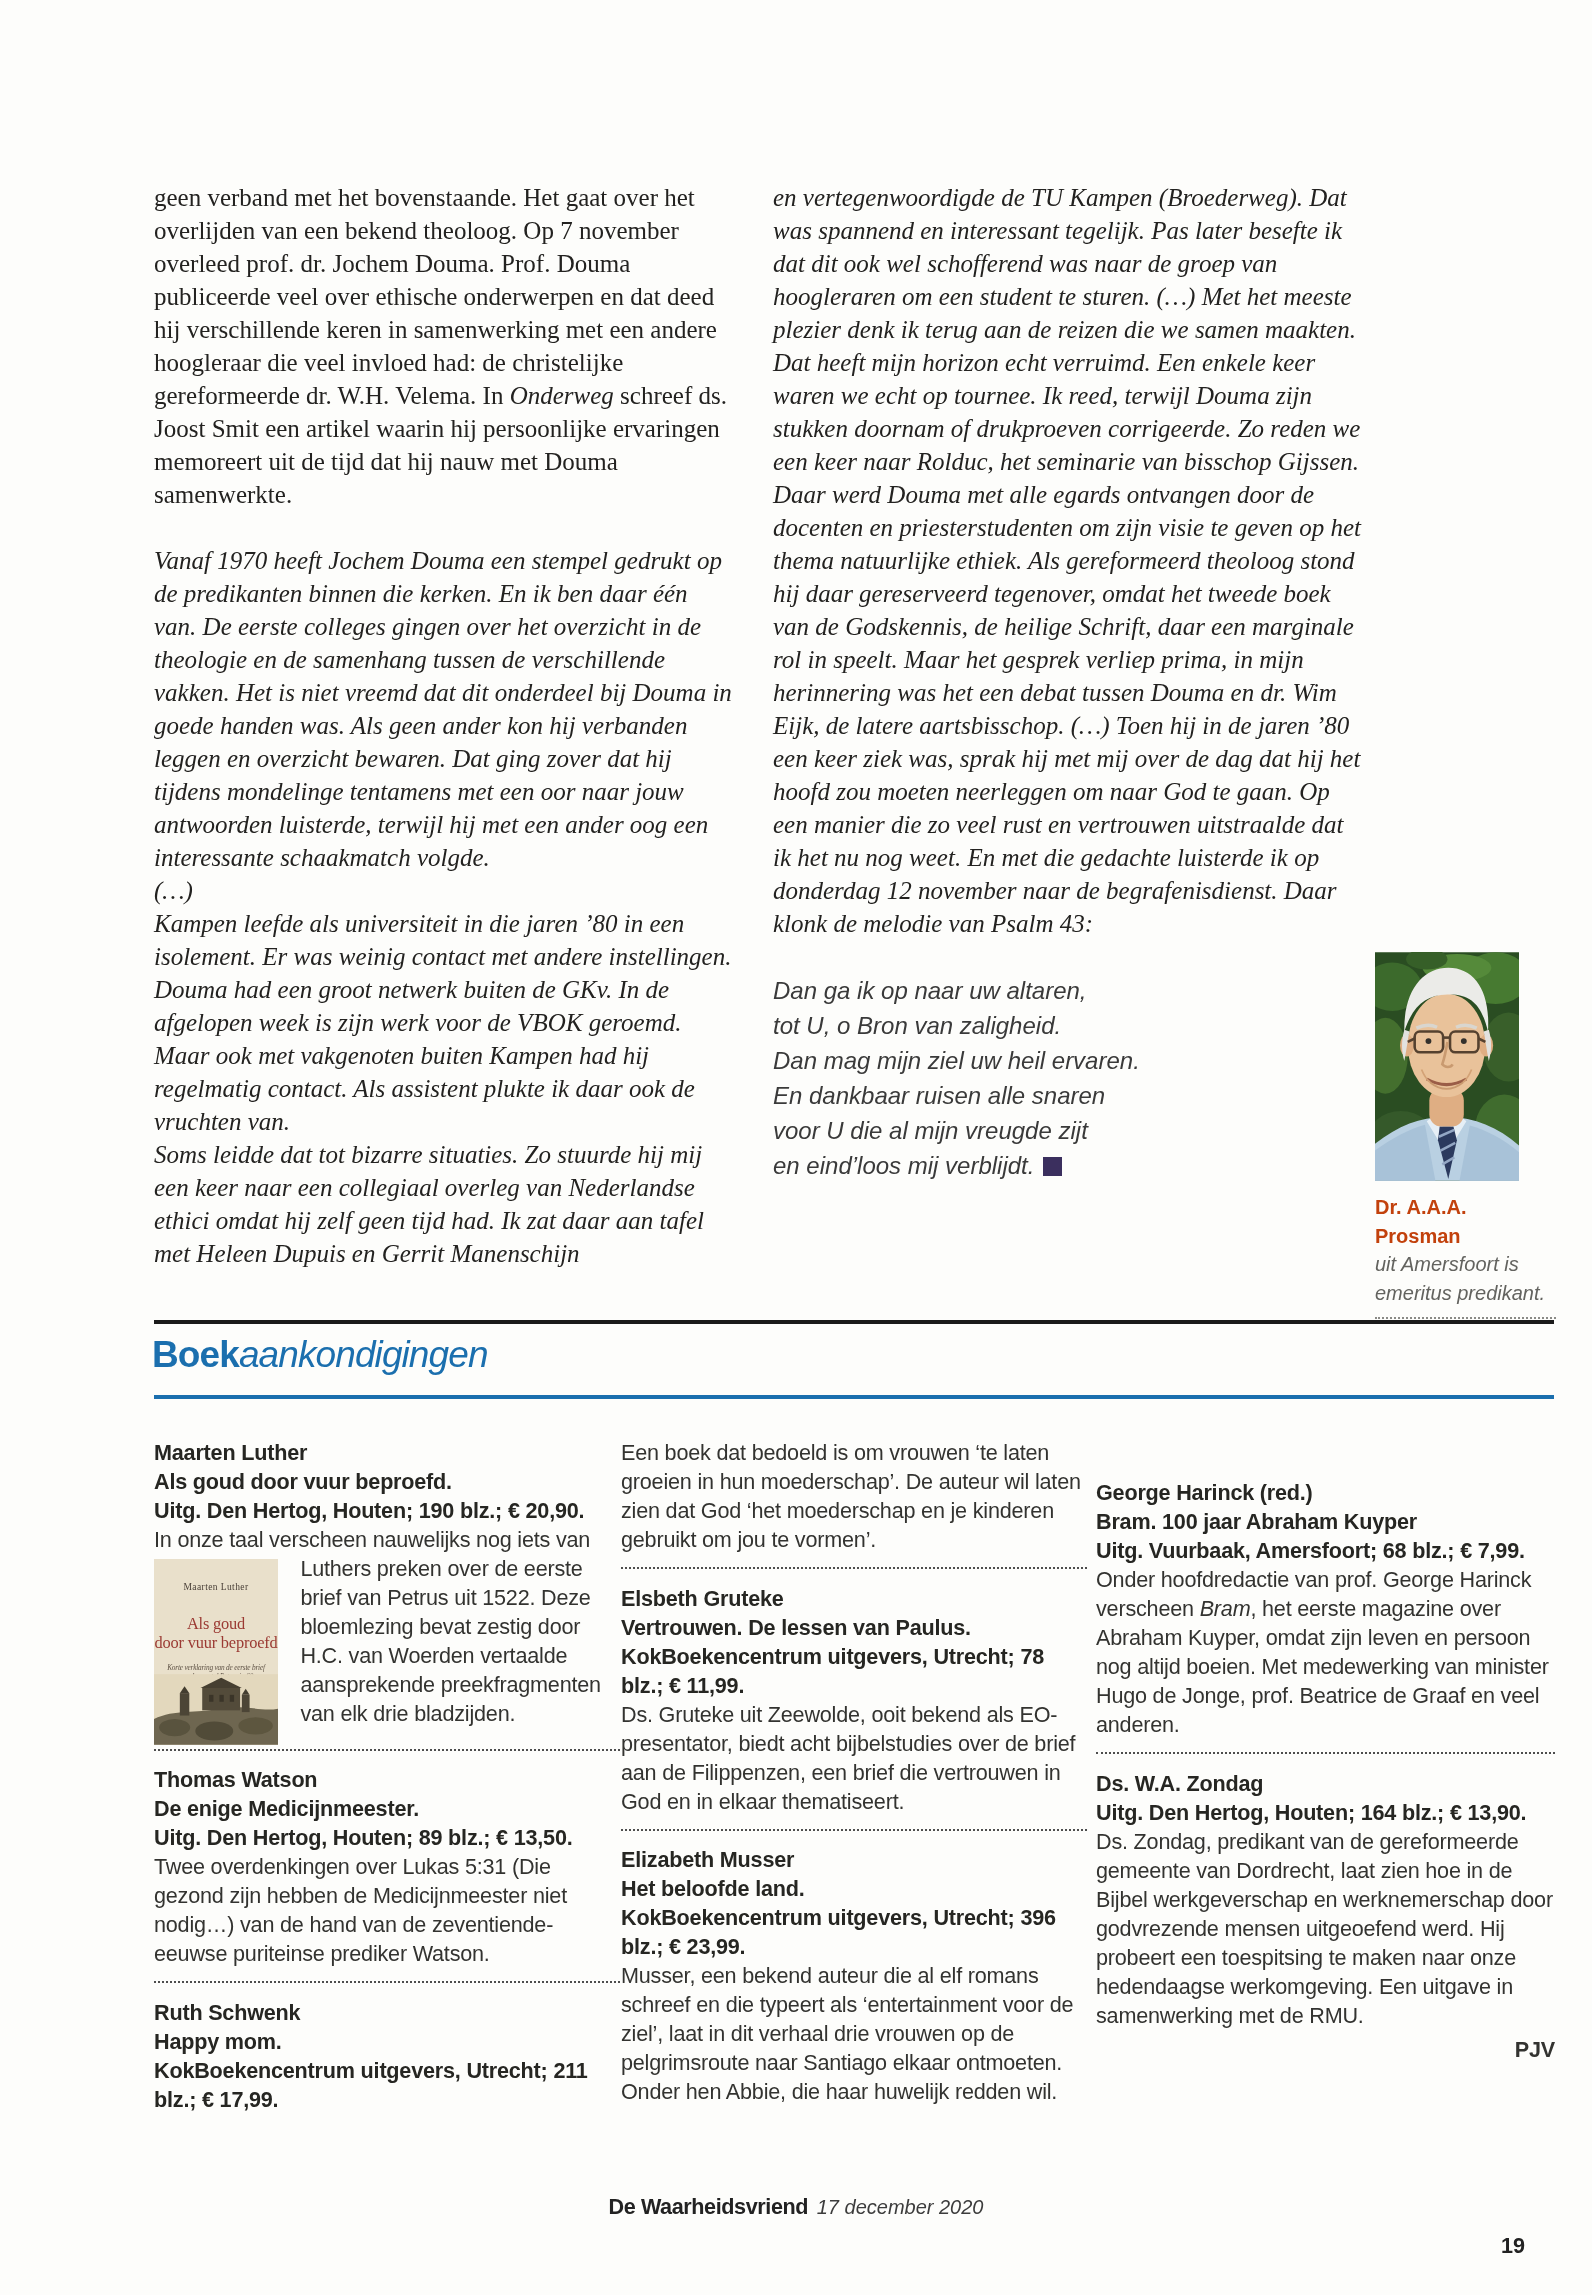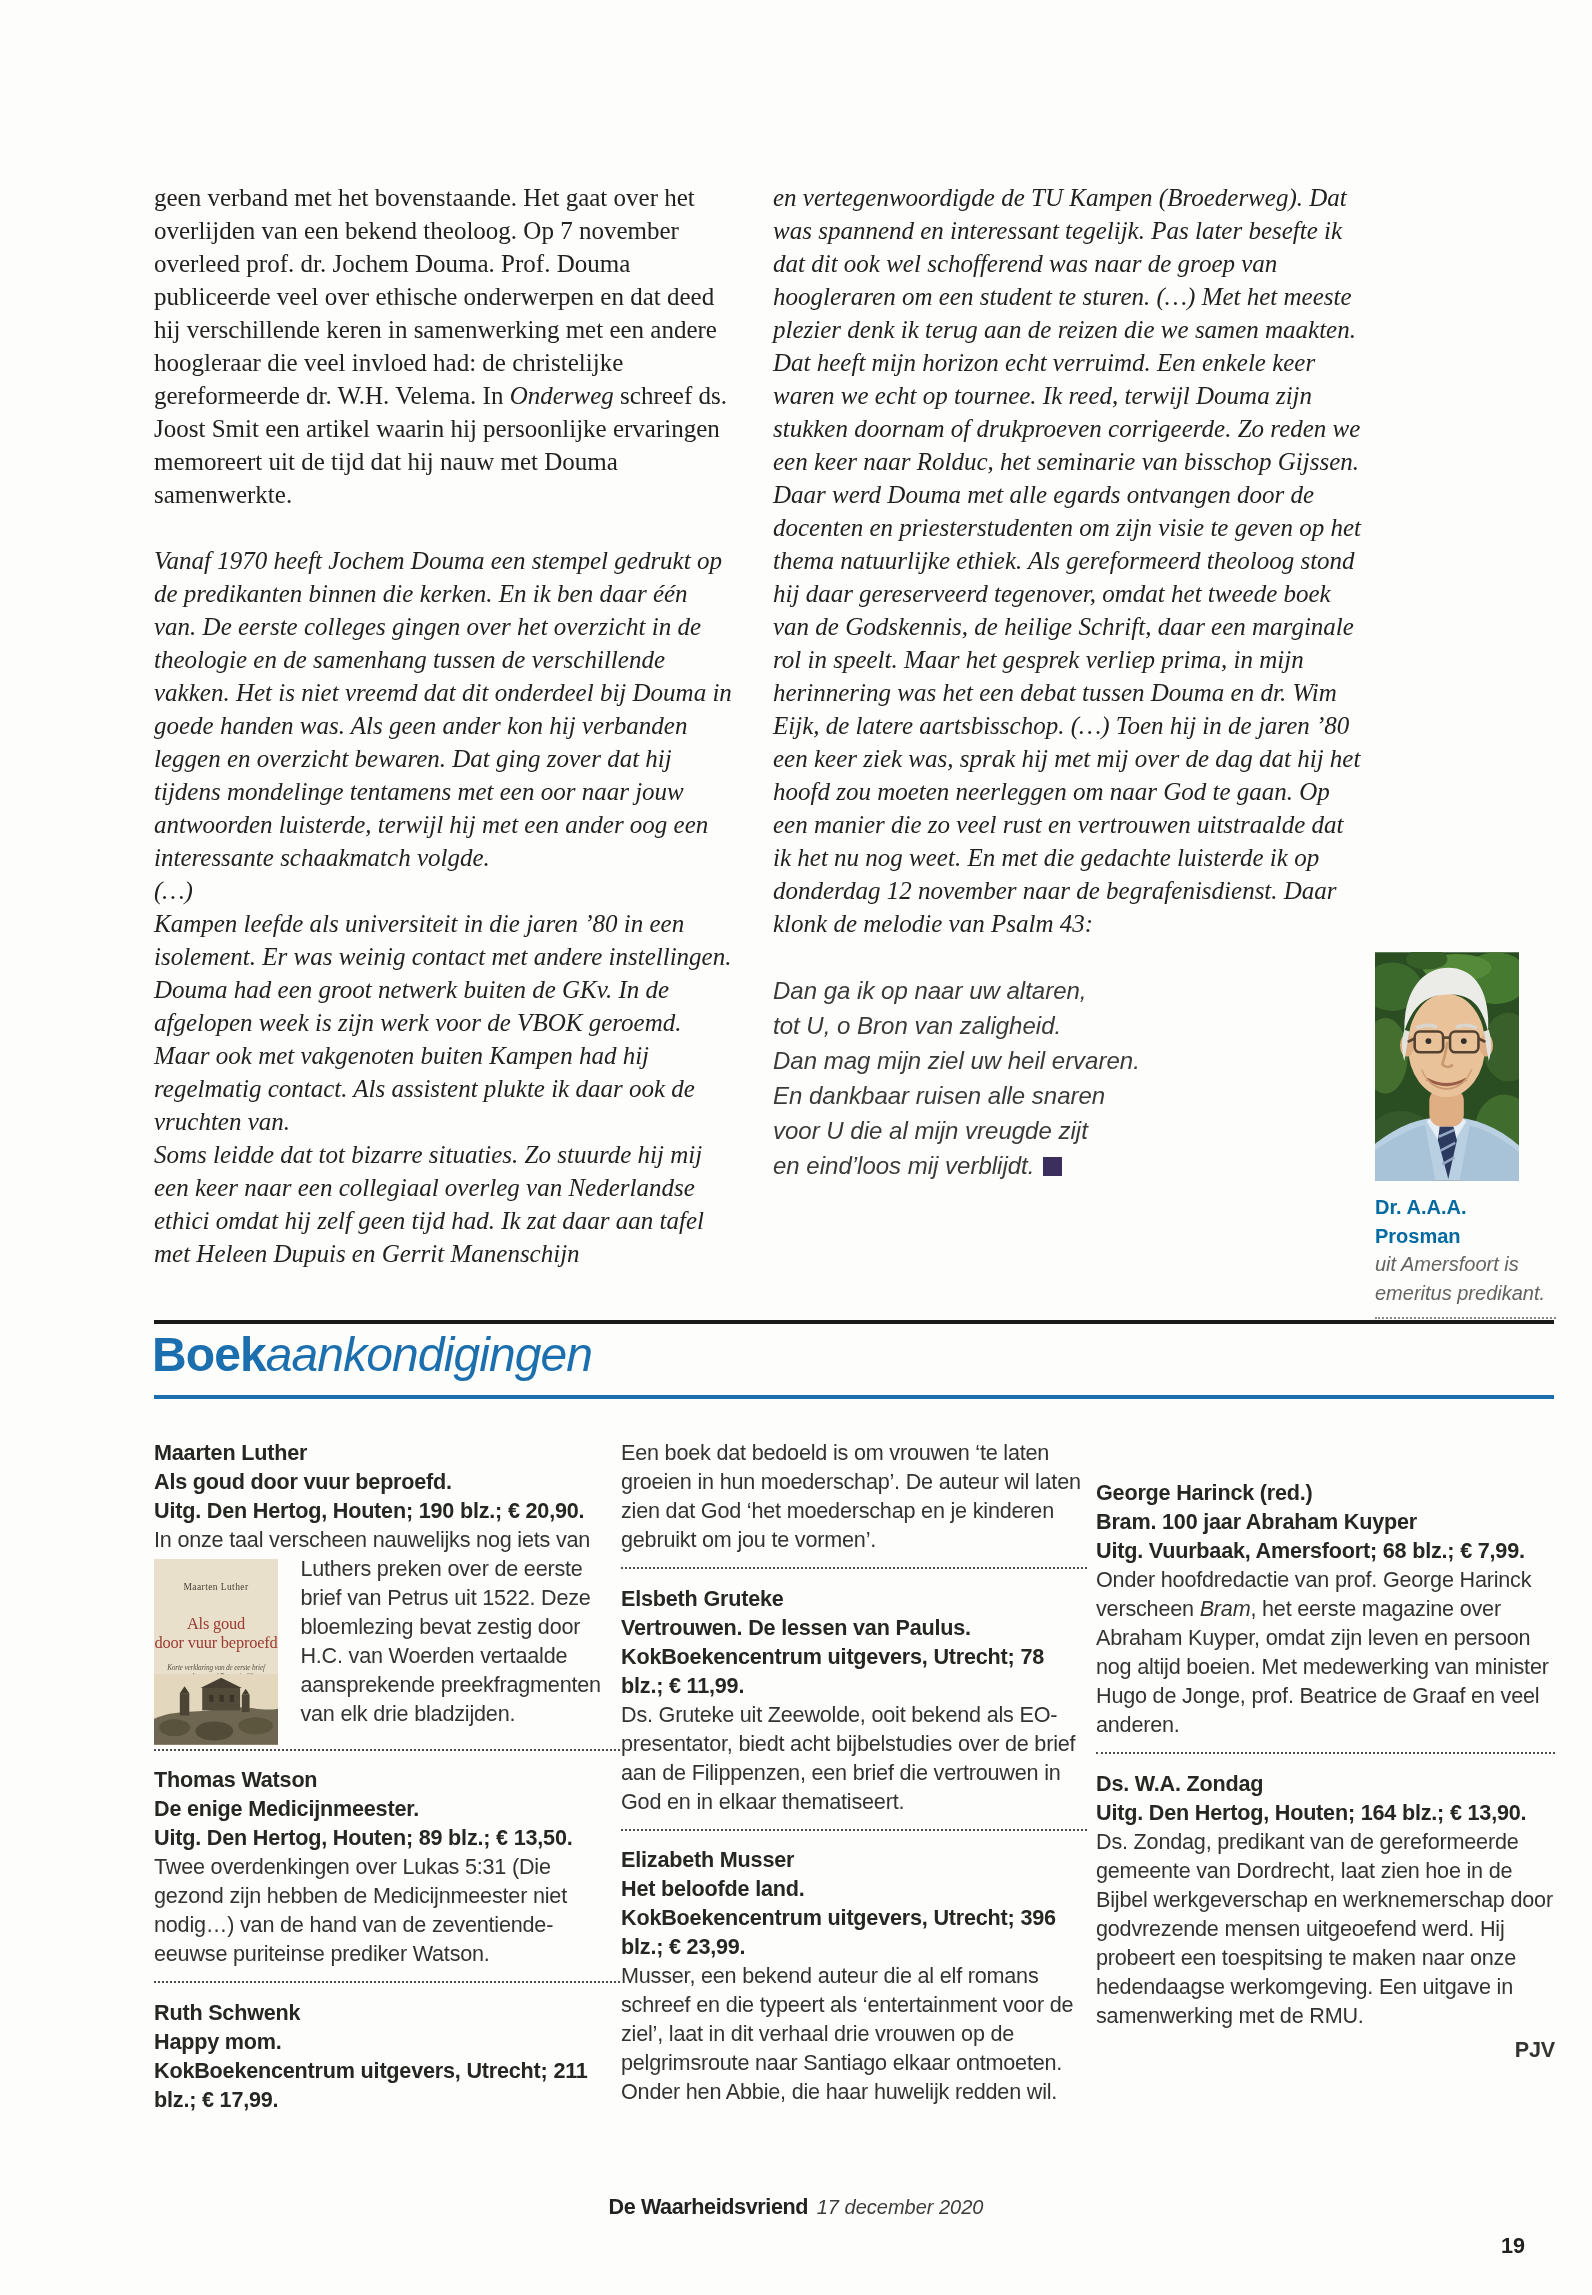--- a/index.html
+++ b/index.html
@@ -19,27 +19,27 @@
   .ital{font-style:italic;}
   .gap-top{margin-top:33px !important;}
   .psalm{font-family:"Liberation Sans", sans-serif;font-style:italic;
          font-size:24px;line-height:35px;color:#3a3a3a;margin-top:33px !important;}
   .endsq{display:inline-block;width:19px;height:19px;background:#3b2f5e;
          margin-left:8.6px;vertical-align:-1.7px;}
   
   #portrait{position:absolute;left:1375px;top:952px;width:144px;height:229px;overflow:hidden;}
   #caption{position:absolute;left:1375px;top:1193px;width:181px;
            font-family:"Liberation Sans", sans-serif;font-size:20px;line-height:28.5px;}
-  .cap-name{font-weight:bold;color:#0369a1;}
+  .cap-name{font-weight:bold;color:#c2410c;}
   .cap-line{font-style:italic;color:#63635f;}
   .cap-dots{border:none;border-top:2.6px dotted #8a8a86;margin-top:10.4px;}
   
   .rule-dark{position:absolute;left:154px;top:1320px;width:1400px;height:4.3px;background:#1a1a1a;}
   #section-title{position:absolute;left:152px;top:1329px;
-    font-family:"Liberation Sans", sans-serif;font-size:48px;line-height:52px;
+    font-family:"Liberation Sans", sans-serif;font-size:37px;line-height:52px;
     color:#1b6fae;letter-spacing:-0.9px;}
   #section-title .b{font-weight:bold;}
   #section-title .i{font-style:italic;font-weight:normal;}
   .rule-blue{position:absolute;left:154px;top:1395px;width:1400px;height:3.5px;background:#1b6fae;}
   
   .bookcol{position:absolute;top:1438px;
     font-family:"Liberation Sans", sans-serif;font-size:21.6px;line-height:29px;
     color:#333330;letter-spacing:-0.2px;}
   #bcol1{left:154px;width:466px;}
   #bcol2{left:621px;width:466px;}

